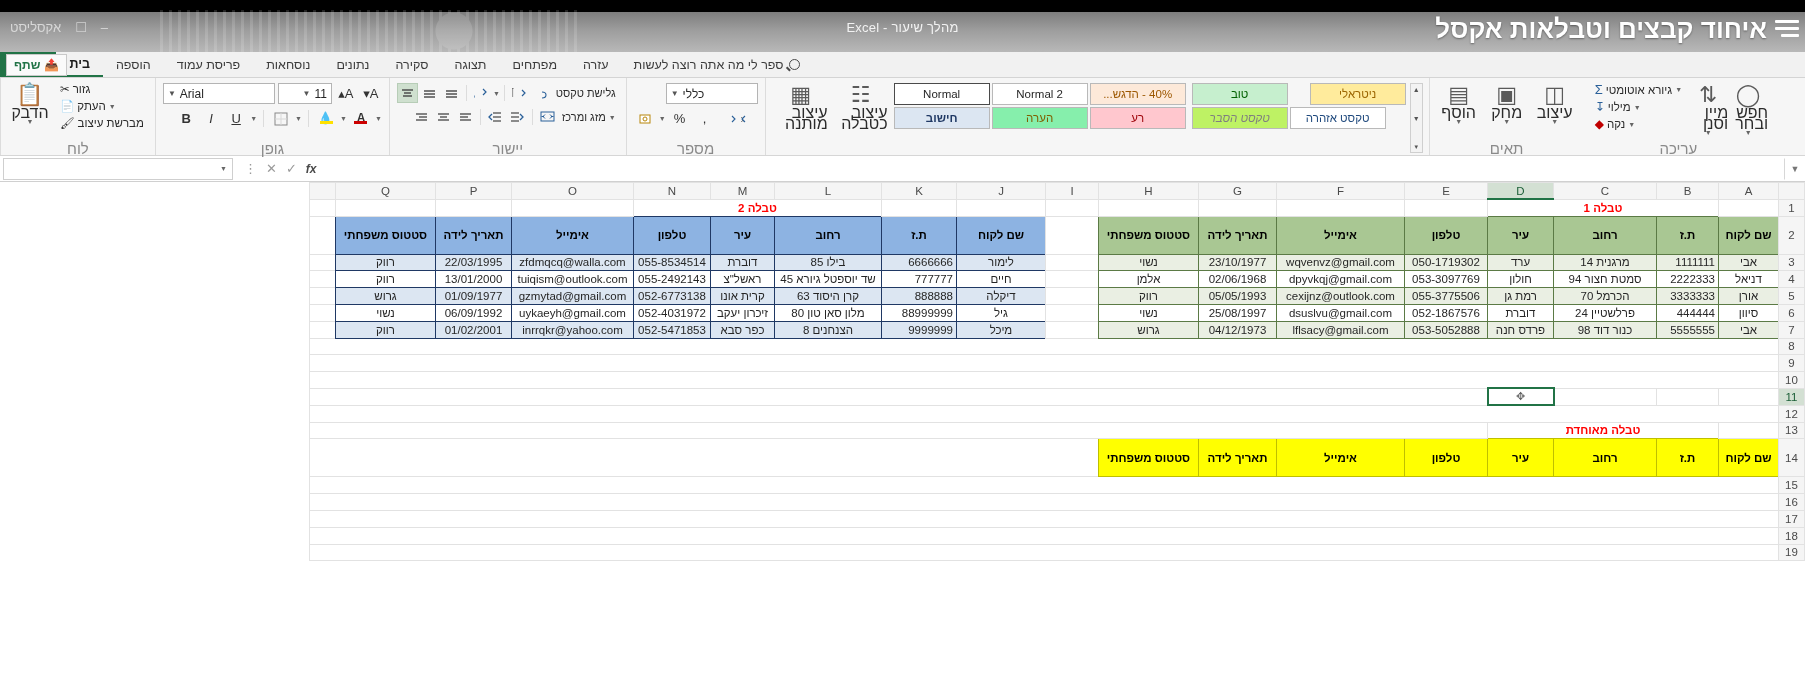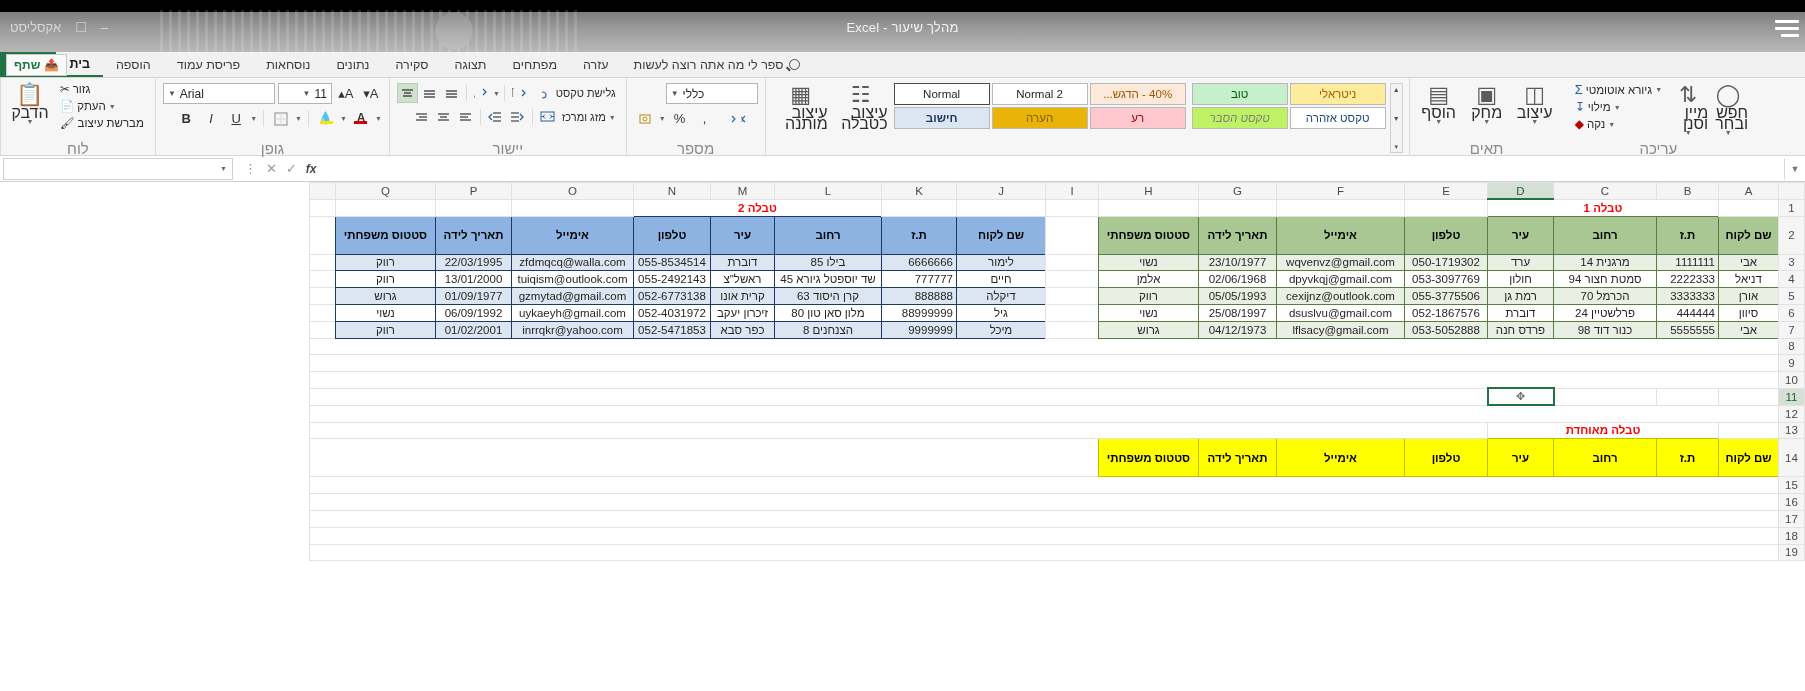--- a/index.html
+++ b/index.html
@@ -225,20 +225,21 @@
 <div class="titlebar">
   <div class="tb-black"></div>
   <div class="tb-strip"></div>
   <div class="tb-wm"></div>
   <div class="tb-left">
     <span>–</span>
     <span class="icn">☐</span>
     <span>אקסליסט</span>
   </div>
   <div class="tb-title">מהלך שיעור  -  Excel</div>
+  <div class="tb-bigtitle">איחוד קבצים וטבלאות אקסל</div>
   <div class="tb-hamb">
     <span></span>
       <span></span>
       <span></span>
   </div>
 </div>
 
 <div class="tabsrow">
   <div class="tab-file">קובץ</div>
   <div class="tab active">בית</div>
@@ -521,28 +522,28 @@
         </div>
       </div>
       <div class="stylegrid">
         <div class="r">
           <div class="stylebox" style="background:#fff;border:1.5px solid #4a4a4a;">Normal</div>
           <div class="stylebox" style="background:#fff;">Normal 2</div>
           <div class="stylebox" style="background:#fde9d9;color:#9c5700;">40% - הדגש...</div>
         </div>
         <div class="r">
           <div class="stylebox" style="background:#dce6f2;color:#1f3864;font-weight:700;">חישוב</div>
-          <div class="stylebox" style="background:#eab308;color:#7f6000;">הערה</div>
+          <div class="stylebox" style="background:#86efac;color:#7f6000;">הערה</div>
           <div class="stylebox" style="background:#ffc7ce;color:#9c0006;">רע</div>
         </div>
       </div>
       <div class="stylegrid">
         <div class="r">
           <div class="stylebox" style="background:#c6efce;color:#006100;">טוב</div>
-          <div class="stylebox" style="background:#ffeb9c;color:#9c6500;">ניטראלי</div>
+          <div class="stylebox" style="background:#ffeb9c;color:#9c6500;margin-left:20px;">ניטראלי</div>
         </div>
         <div class="r">
           <div class="stylebox" style="background:#bef264;color:#7f7f7f;font-style:italic;">טקסט הסבר</div>
           <div class="stylebox" style="background:#fff;color:#1f497d;">טקסט אזהרה</div>
         </div>
       </div>
       <div class="galsc">
         <div>▲</div>
         <div>▼</div>
         <div>▾</div>

